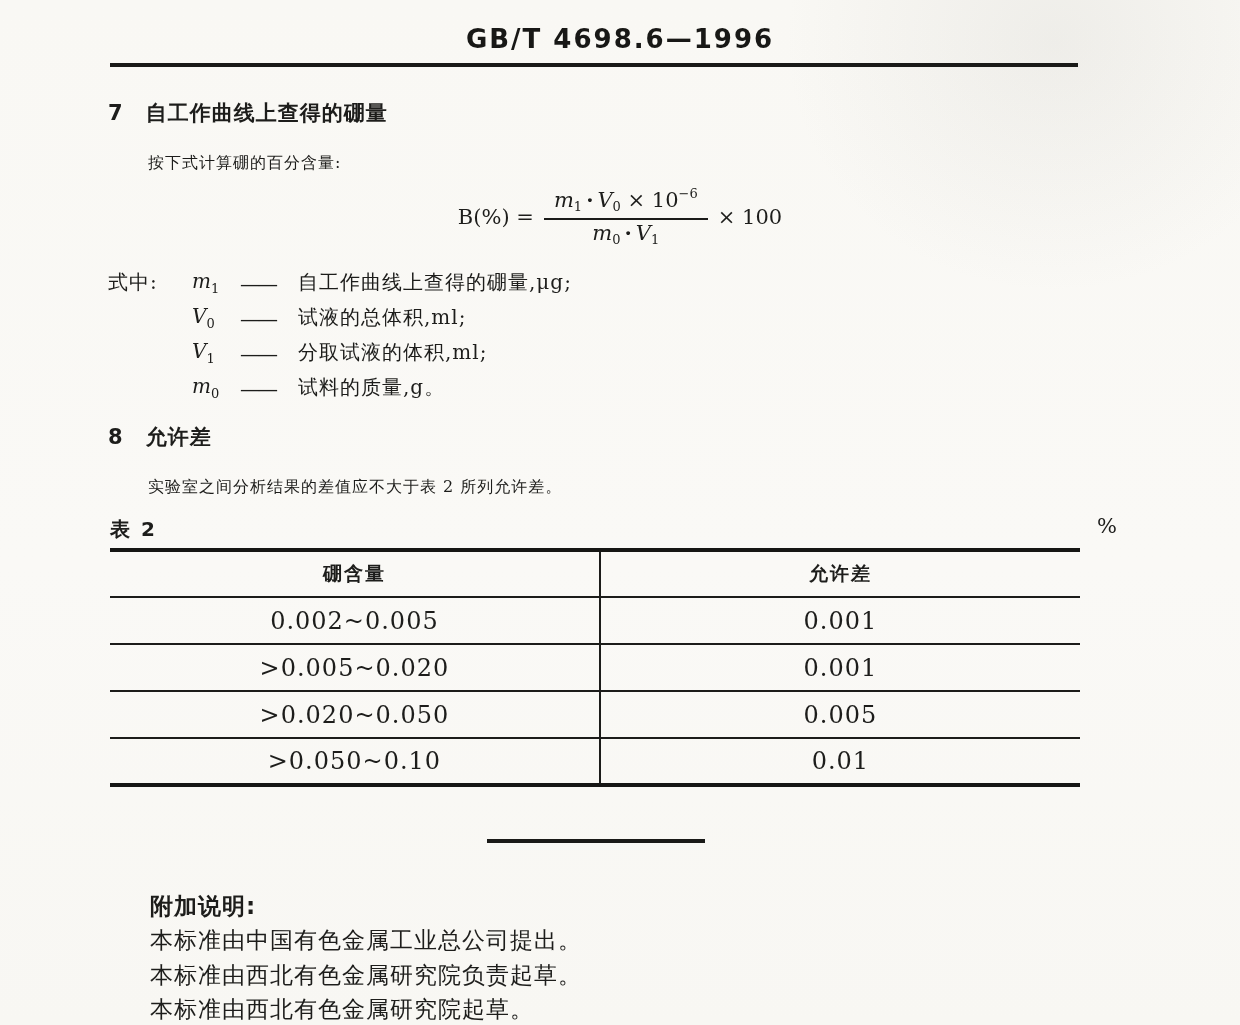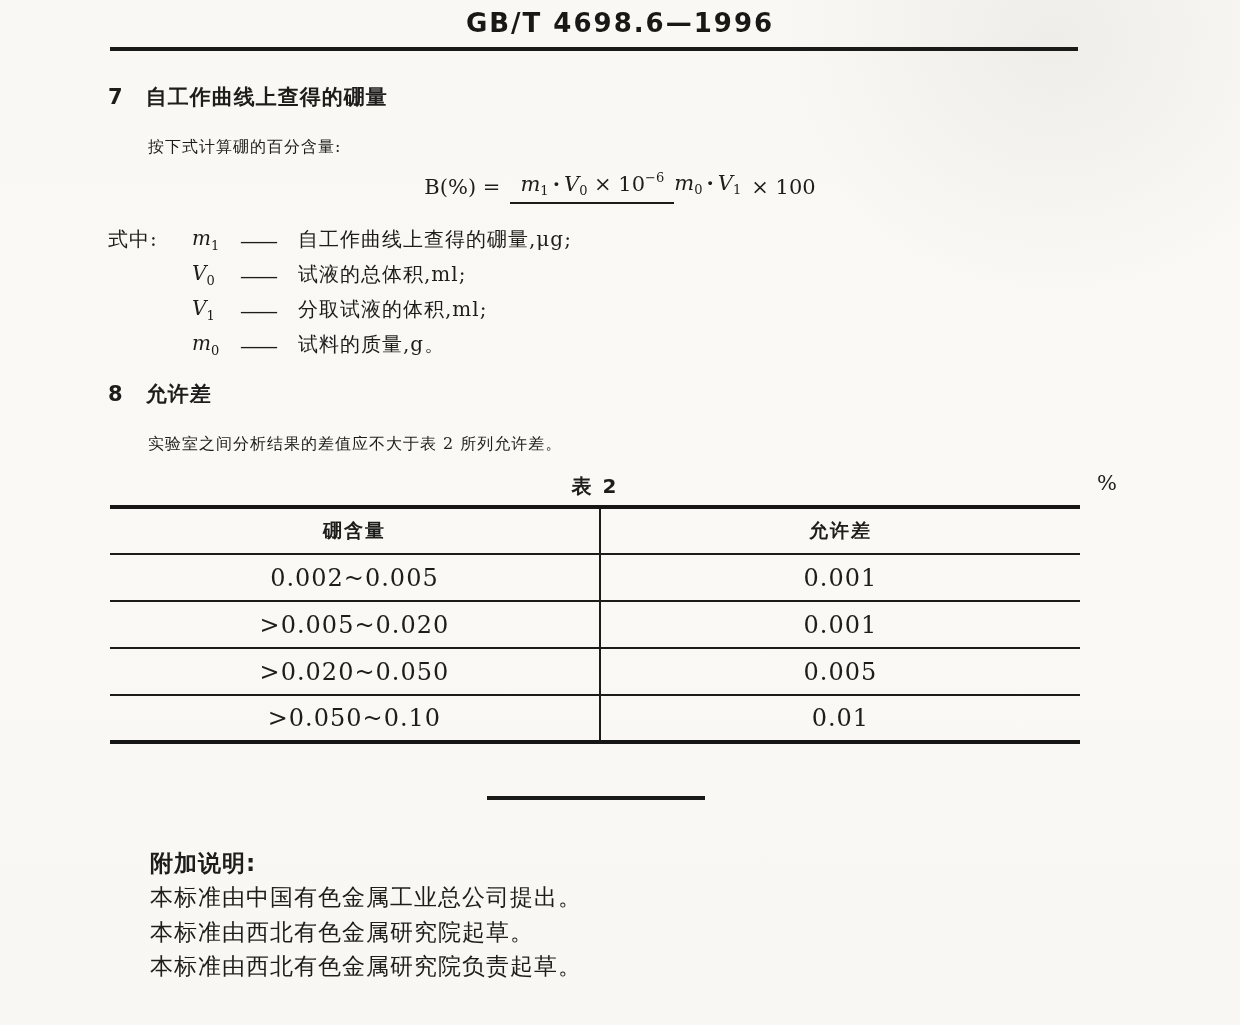--- a/index.html
+++ b/index.html
@@ -16,21 +16,21 @@
     position: relative;
     width: 1240px;
     height: 1025px;
     background:
       radial-gradient(ellipse at 85% 4%, rgba(190,188,182,0.18), rgba(0,0,0,0) 18%),
       linear-gradient(180deg, #f9f8f4 0%, #faf9f6 55%, #f8f7f3 100%);
   }
 
   
   .doc-header {
-    padding-top: 8px;
+    padding-top: 24px;
     text-align: center;
     font-family: "DejaVu Sans", "Liberation Sans", sans-serif;
     font-weight: bold;
     font-size: 26px;
     letter-spacing: 2px;
     color: #181816;
   }
   .header-rule {
     height: 4px;
     background: #1a1a18;
@@ -63,21 +63,21 @@
   .formula {
     display: inline-flex;
     align-items: center;
     gap: 10px;
   }
   .formula i { font-style: italic; font-family: "DejaVu Serif", serif; }
   .formula sub { font-size: 13px; font-style: normal; vertical-align: -4px; }
   .formula sup { font-size: 13px; font-style: normal; vertical-align: 9px; }
   .frac {
     display: inline-flex;
-    flex-direction: row;
+    flex-direction: column;
     text-align: center;
     vertical-align: middle;
   }
   .frac .num {
     padding: 0 10px 4px 10px;
     border-bottom: 2px solid #1b1b19;
   }
   .frac .den { }
   .f-dot { padding: 0 4px; font-weight: bold; }
 
@@ -93,21 +93,21 @@
   
   .caption-row {
     position: relative;
     margin: 18px 160px 0 110px;
     height: 28px;
     font-size: 20px;
   }
   .caption-row .cap {
     position: absolute;
     left: 0; right: 0;
-    text-align: center;
+    text-align: left;
     font-family: "DejaVu Sans", "Liberation Sans", sans-serif;
     font-weight: bold;
     letter-spacing: 2px;
   }
   .caption-row .unit {
     position: absolute;
     right: -37px;
     top: -2px;
     font-size: 21px;
   }
@@ -247,18 +247,18 @@
       <td>0.01</td>
     </tr>
   </tbody>
     </table>
 
   <div class="end-divider"></div>
 
   <div class="notes">
     <div class="notes-title">附加说明:</div>
     <div class="note-line">本标准由中国有色金属工业总公司提出。</div>
+    <div class="note-line">本标准由西北有色金属研究院负责起草。</div>
     <div class="note-line">本标准由西北有色金属研究院起草。</div>
-    <div class="note-line">本标准由西北有色金属研究院负责起草。</div>
 
   </div>
 
 </div>
 
 </body></html>

